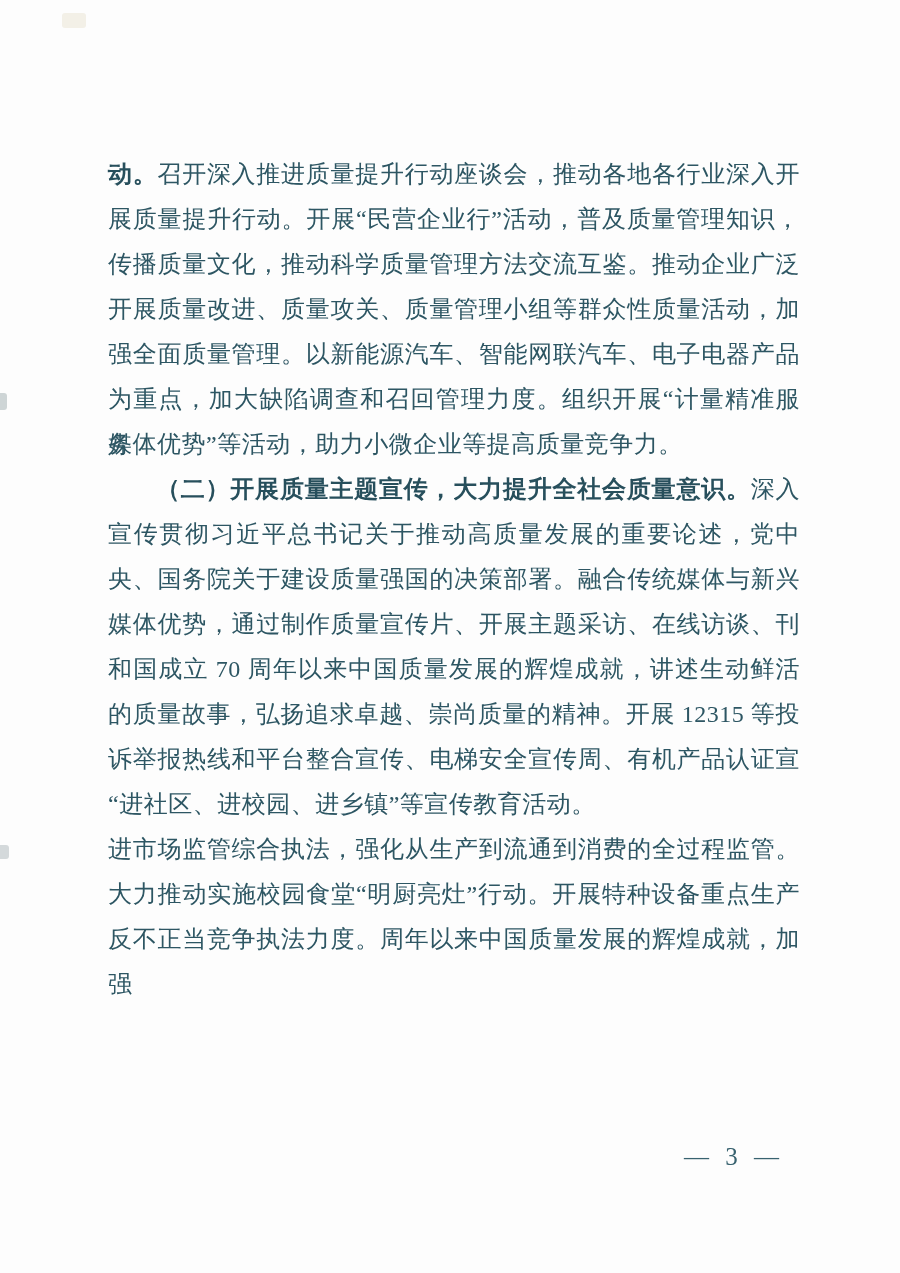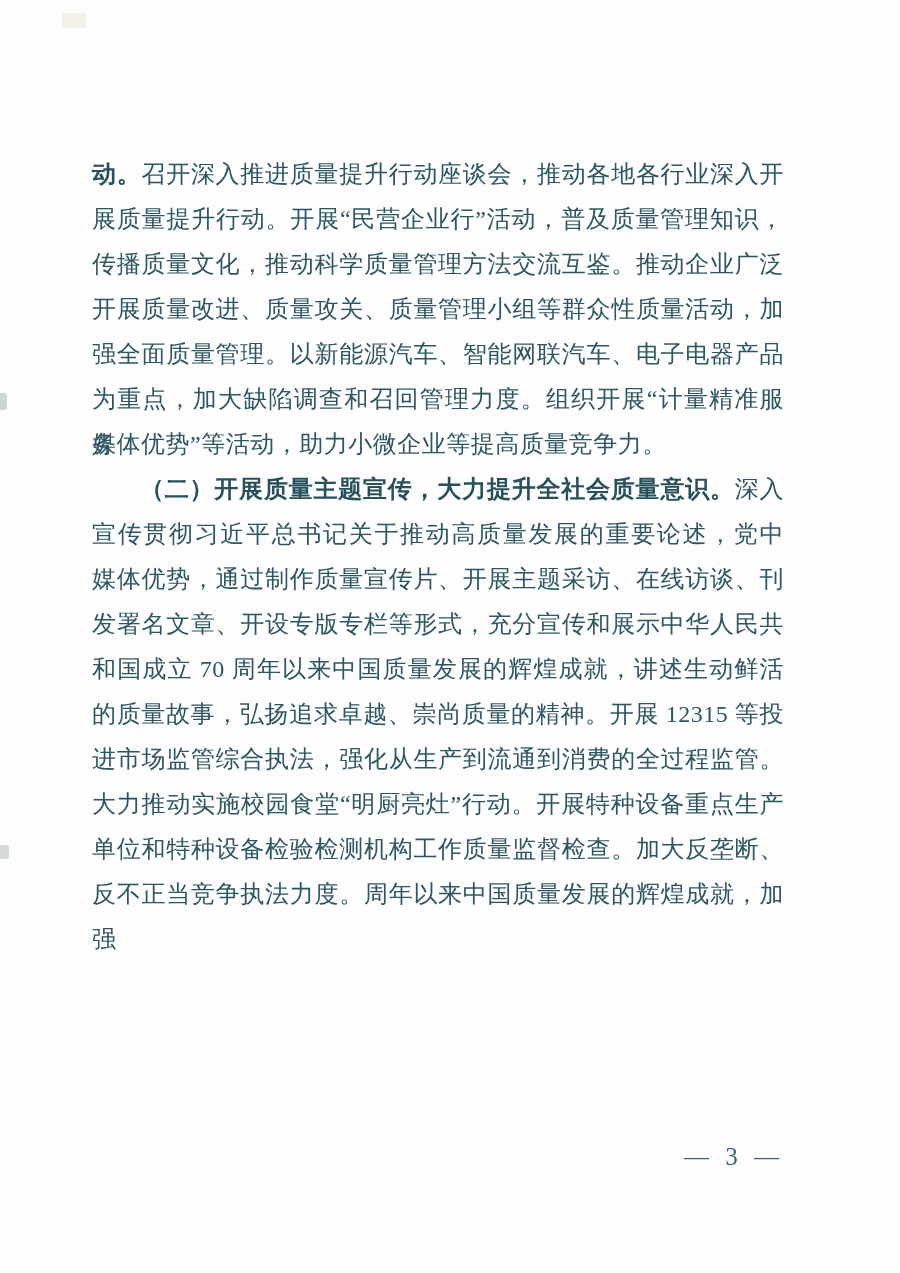--- a/index.html
+++ b/index.html
@@ -13,21 +13,21 @@
   }
   .page {
     position: absolute;
     left: 0; top: 0;
     width: 900px; height: 1273px;
     background: #fdfdfd;
     overflow: hidden;
   }
   .textblock {
     position: absolute;
-    left: 92px;
+    left: 108px;
     top: 152px;
     width: 692px;
     color: #2d5663;
   }
   .line {
     height: 45px;
     line-height: 45px;
     font-size: 24px;
     letter-spacing: 0.5px;
     white-space: nowrap;
@@ -93,24 +93,25 @@
   <div class="textblock" id="textblock">
       <div class="line justify"><span class="b">动。</span><span>召开深入推进质量提升行动座谈会，推动各地各行业深入开</span></div>
       <div class="line justify"><span>展质量提升行动。开展“民营企业行”活动，普及质量管理知识，</span></div>
       <div class="line justify"><span>传播质量文化，推动科学质量管理方法交流互鉴。推动企业广泛</span></div>
       <div class="line justify"><span>开展质量改进、质量攻关、质量管理小组等群众性质量活动，加</span></div>
       <div class="line justify"><span>强全面质量管理。以新能源汽车、智能网联汽车、电子电器产品</span></div>
       <div class="line justify"><span>为重点，加大缺陷调查和召回管理力度。组织开展“计量精准服务</span></div>
       <div class="line"><span>媒体优势”等活动，助力小微企业等提高质量竞争力。</span></div>
       <div class="line justify indent"><span class="b">（二）开展质量主题宣传，大力提升全社会质量意识。</span><span>深入</span></div>
       <div class="line justify"><span>宣传贯彻习近平总书记关于推动高质量发展的重要论述，党中</span></div>
+      <div class="line justify"><span>央、国务院关于建设质量强国的决策部署。融合传统媒体与新兴</span></div>
       <div class="line justify"><span>媒体优势，通过制作质量宣传片、开展主题采访、在线访谈、刊</span></div>
-      <div class="line justify"><span>发署名文章、开设专版专栏等形式，充分宣传和展示中华人民共</span></div>
       <div class="line justify"><span>和国成立 70 周年以来中国质量发展的辉煌成就，讲述生动鲜活</span></div>
       <div class="line justify"><span>的质量故事，弘扬追求卓越、崇尚质量的精神。开展 12315 等投</span></div>
+      <div class="line justify"><span>诉举报热线和平台整合宣传、电梯安全宣传周、有机产品认证宣</span></div>
+      <div class="line"><span>“进社区、进校园、进乡镇”等宣传教育活动。</span></div>
       <div class="line justify"><span>进市场监管综合执法，强化从生产到流通到消费的全过程监管。</span></div>
       <div class="line justify"><span>大力推动实施校园食堂“明厨亮灶”行动。开展特种设备重点生产</span></div>
-      <div class="line justify"><span>单位和特种设备检验检测机构工作质量监督检查。加大反垄断、</span></div>
       <div class="line justify"><span>反不正当竞争执法力度。周年以来中国质量发展的辉煌成就，加强</span></div>
     </div>
 
   <div class="pagenum">— 3 —</div>
 </div>
 
 </body></html>

